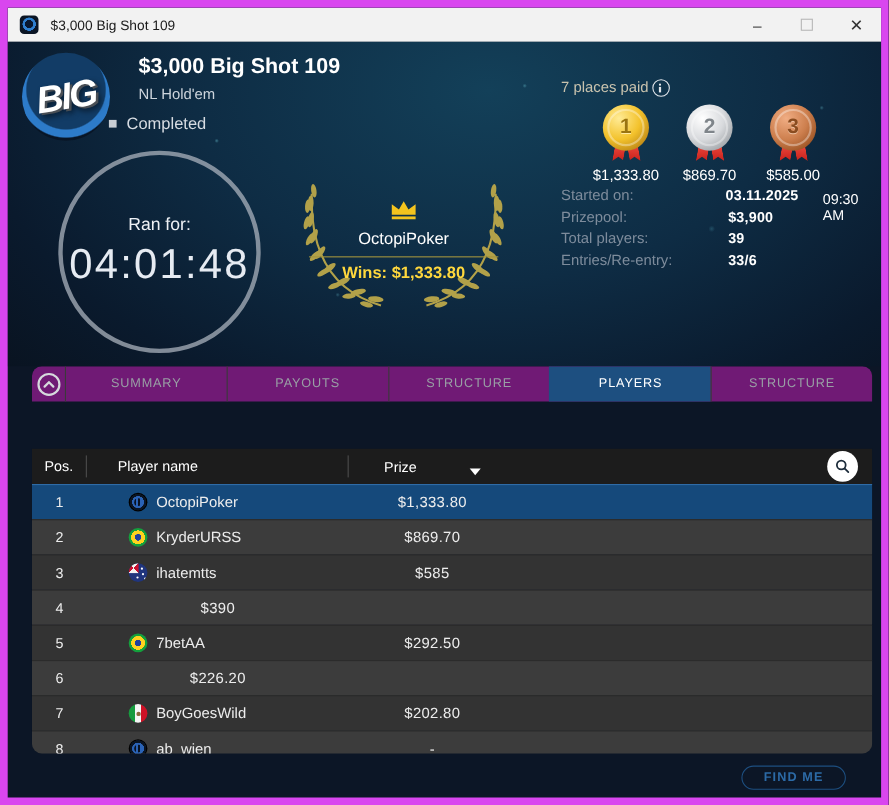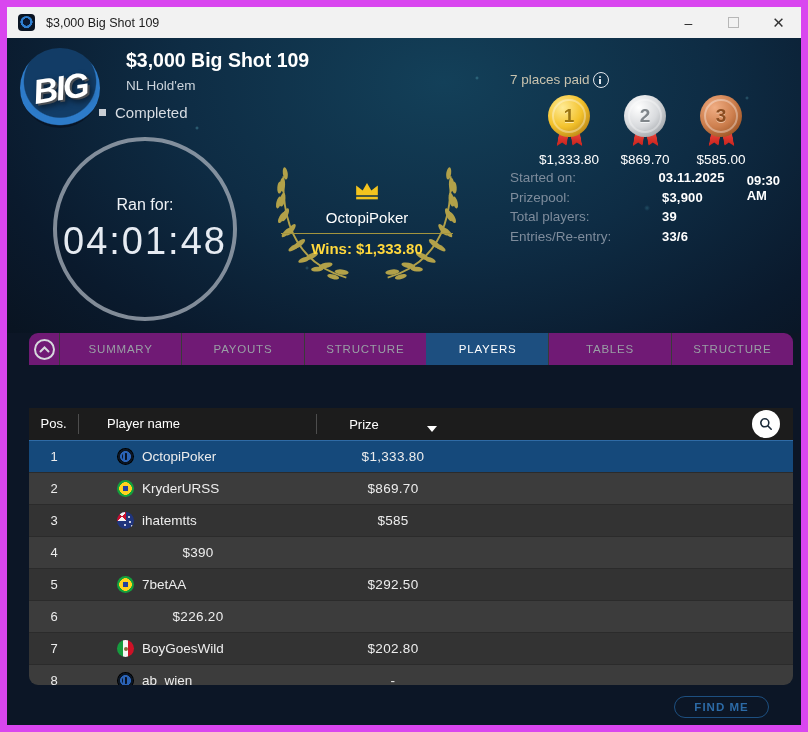--- a/index.html
+++ b/index.html
@@ -75,21 +75,21 @@
   .ribbon { display:flex; gap:3px; margin-top:-7px; height:16px; }
   .ribbon i { width:10px; height:16px; background:linear-gradient(#ef4b40,#c9221c); display:block; }
   .ribbon i:first-child { transform:skewX(-14deg) rotate(-4deg); clip-path:polygon(0 0,100% 0,100% 100%,50% 78%,0 100%); }
   .ribbon i:last-child  { transform:skewX(14deg) rotate(4deg);  clip-path:polygon(0 0,100% 0,100% 100%,50% 78%,0 100%); }
   .medal-amt { margin-top:6px; font-size:13.5px; color:#fff; }
 
   .stats { position:absolute; left:503px; top:130px; width:292px; }
   .stat-row { display:flex; height:19.5px; align-items:center; }
   .stat-lbl { width:152px; font-size:13.5px; color:#7e8c9c; }
   .stat-val { font-size:13px; color:#fff; font-weight:bold; letter-spacing:.2px; }
-  .stat-val2{ font-size:13px; color:#fff; font-weight:bold; margin-left:22px;margin-top:20px; }
+  .stat-val2{ font-size:13px; color:#fff; font-weight:normal; margin-left:22px;margin-top:20px; }
 
   
   .panel { position:absolute; left:22px; top:326px; width:764px; height:352px; border-radius:9px; overflow:hidden; }
   .tabbar { height:32px; background:#701a75; display:flex; align-items:stretch; }
   .collapse-btn { width:30px; display:grid; place-items:center; }
   .collapse-btn .circ { width:21px; height:21px; border:2px solid #d6d9dd; border-radius:50%; display:grid; place-items:center; }
   .tab { flex:1 1 0; display:grid; place-items:center; font-size:11.5px; letter-spacing:.8px; color:#999fa5;
          border-left:1px solid #3a3a3a; cursor:default; }
   .tab.active { background:#1d4f80; color:#fff; border-left-color:transparent; }
 
@@ -271,23 +271,20 @@
         <span class="tab">
           <span class="tab-label">PAYOUTS</span>
         </span>
         <span class="tab">
           <span class="tab-label">STRUCTURE</span>
         </span>
         <span class="tab active">
           <span class="tab-label">PLAYERS</span>
         </span>
         <span class="tab">
-          <span class="tab-label">TABLES</span>
-        </span>
-        <span class="tab">
           <span class="tab-label">STRUCTURE</span>
         </span>
       </div>
 
     <div class="thead">
       <span class="h-pos">Pos.</span>
       <span class="h-player">Player name</span>
       <span class="h-prize">
           <span>Prize</span>
           <i class="caret"></i>

